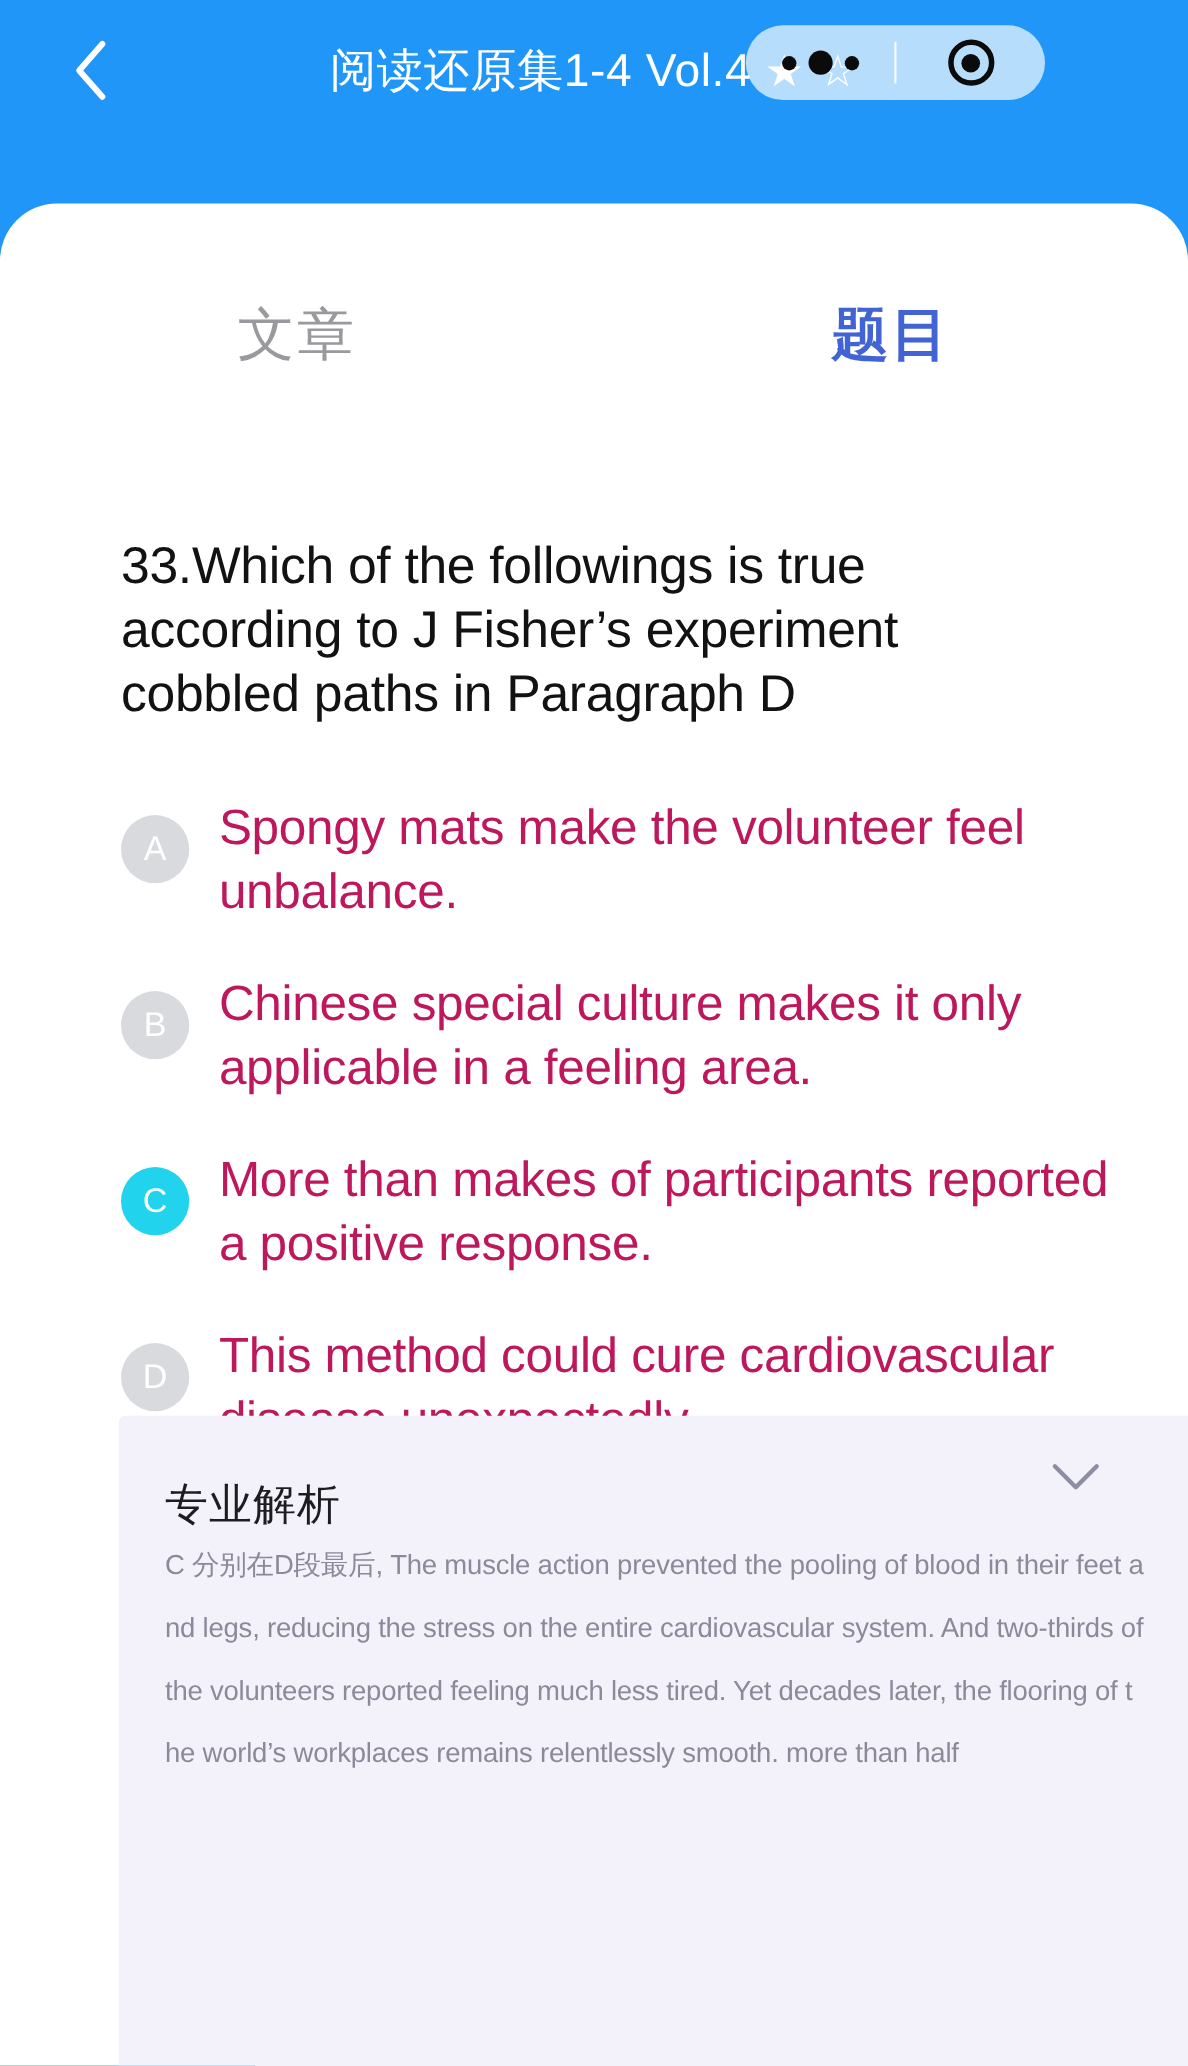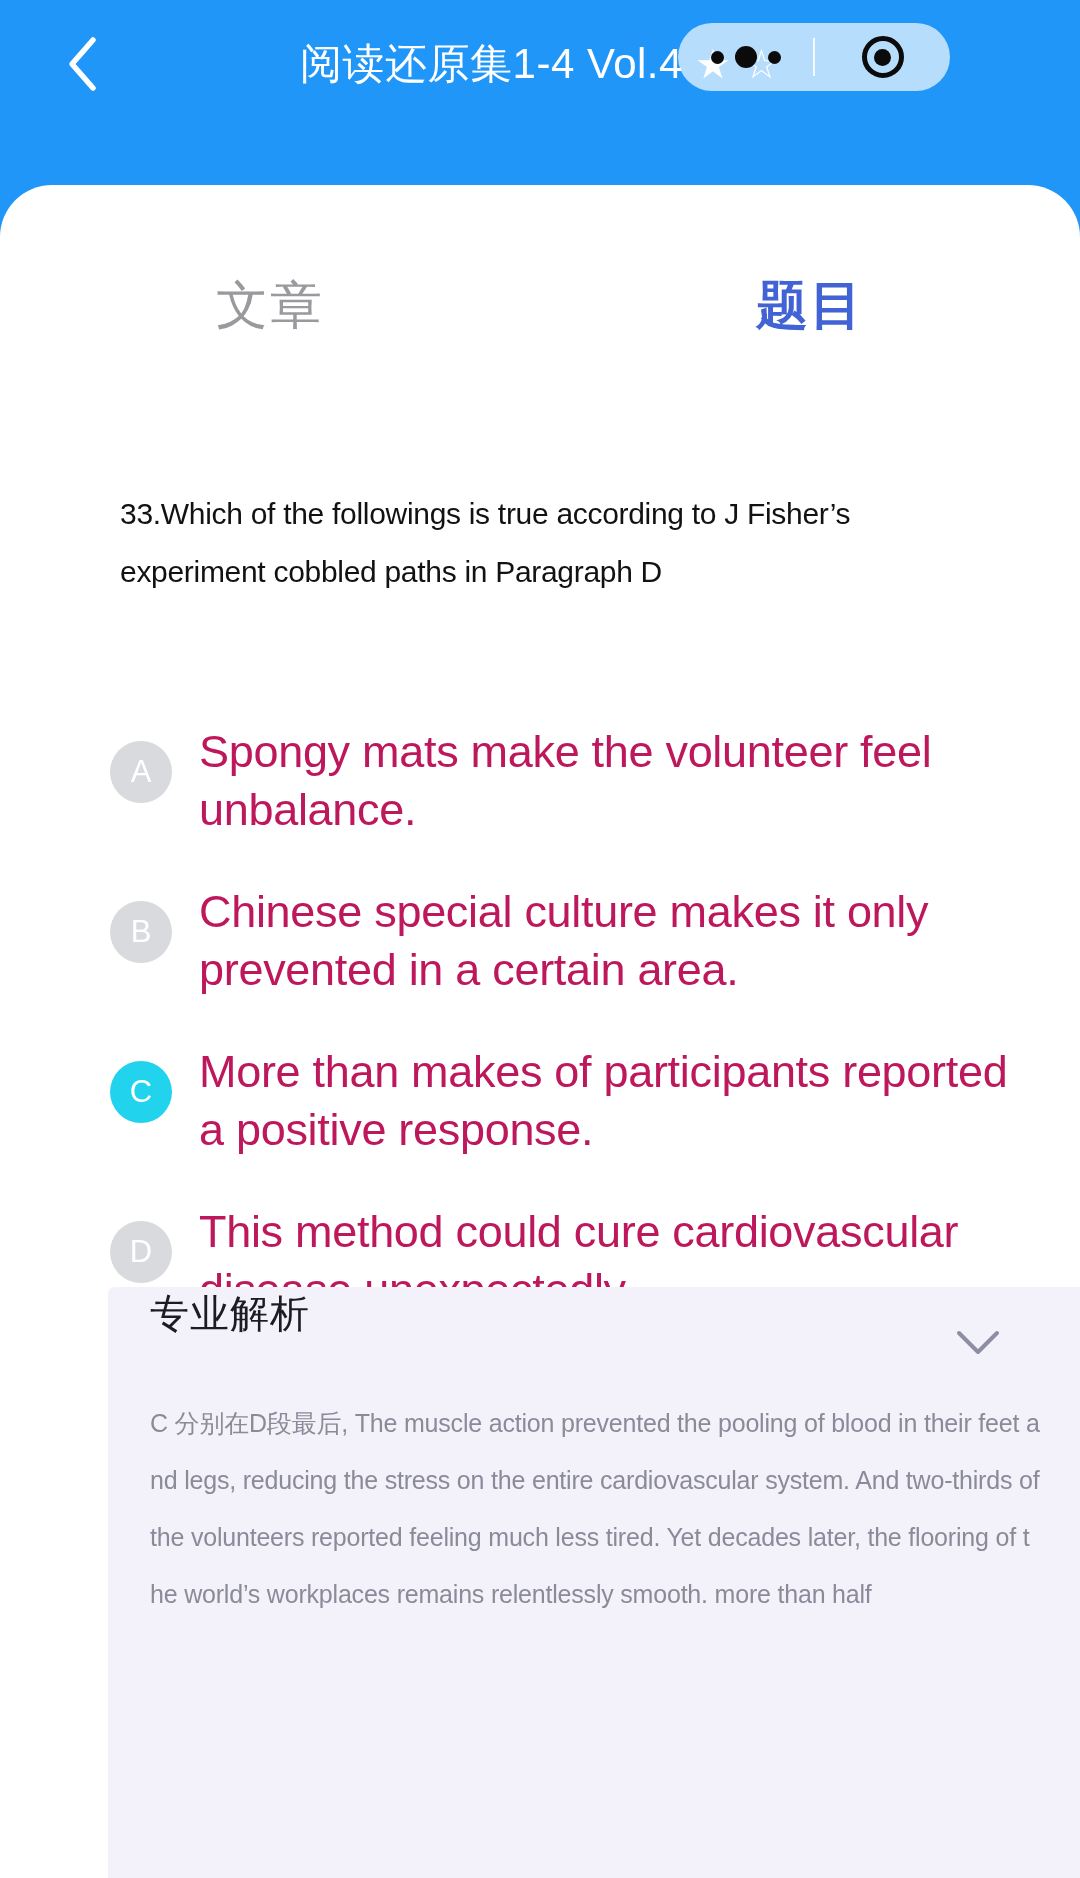--- a/index.html
+++ b/index.html
@@ -115,23 +115,23 @@
     line-height:90px;
     cursor:pointer;
     letter-spacing:2px;
   }
   .tab.inactive { color:#9a9a9e; font-weight:400; }
   .tab.active { color:#4263d4; font-weight:700; }
 
   
   .question {
     position:absolute;
-    top:300px; left:120px;
+    top:300px; left:110px;
     width:860px;
-    font-size:30px;
+    font-size:47px;
     line-height:58px;
     color:#121212;
     font-weight:400;
     letter-spacing:-0.3px;
   }
 
   
   .options {
     position:absolute;
     top:530px; left:110px;
@@ -170,21 +170,21 @@
     left:108px; top:1102px;
     width:972px;
     min-height:591px;
     background:#f3f2fb;
     border-top-left-radius:6px;
   }
   .analysis-head {
     position:relative;
     height:108px;
     display:flex;
-    align-items:flex-start;
+    align-items:flex-end;
   }
   .analysis-title {
     margin-left:42px;
     font-size:39px;
     color:#1d1d21;
     font-weight:500;
     letter-spacing:1px;
   }
   .analysis-toggle {
     position:absolute;
@@ -255,21 +255,21 @@
 
     <div class="options">
 
       <div class="option">
         <div class="opt-badge">A</div>
         <div class="opt-text">Spongy mats make the volunteer feel unbalance.</div>
       </div>
 
       <div class="option">
         <div class="opt-badge">B</div>
-        <div class="opt-text">Chinese special culture makes it only prevented in a certain area.</div>
+        <div class="opt-text">Chinese special culture makes it only applicable in a feeling area.</div>
       </div>
 
       <div class="option">
         <div class="opt-badge selected">C</div>
         <div class="opt-text">More than makes of participants reported a positive response.</div>
       </div>
 
       <div class="option">
         <div class="opt-badge">D</div>
         <div class="opt-text">This method could cure cardiovascular disease unexpectedly.</div>

